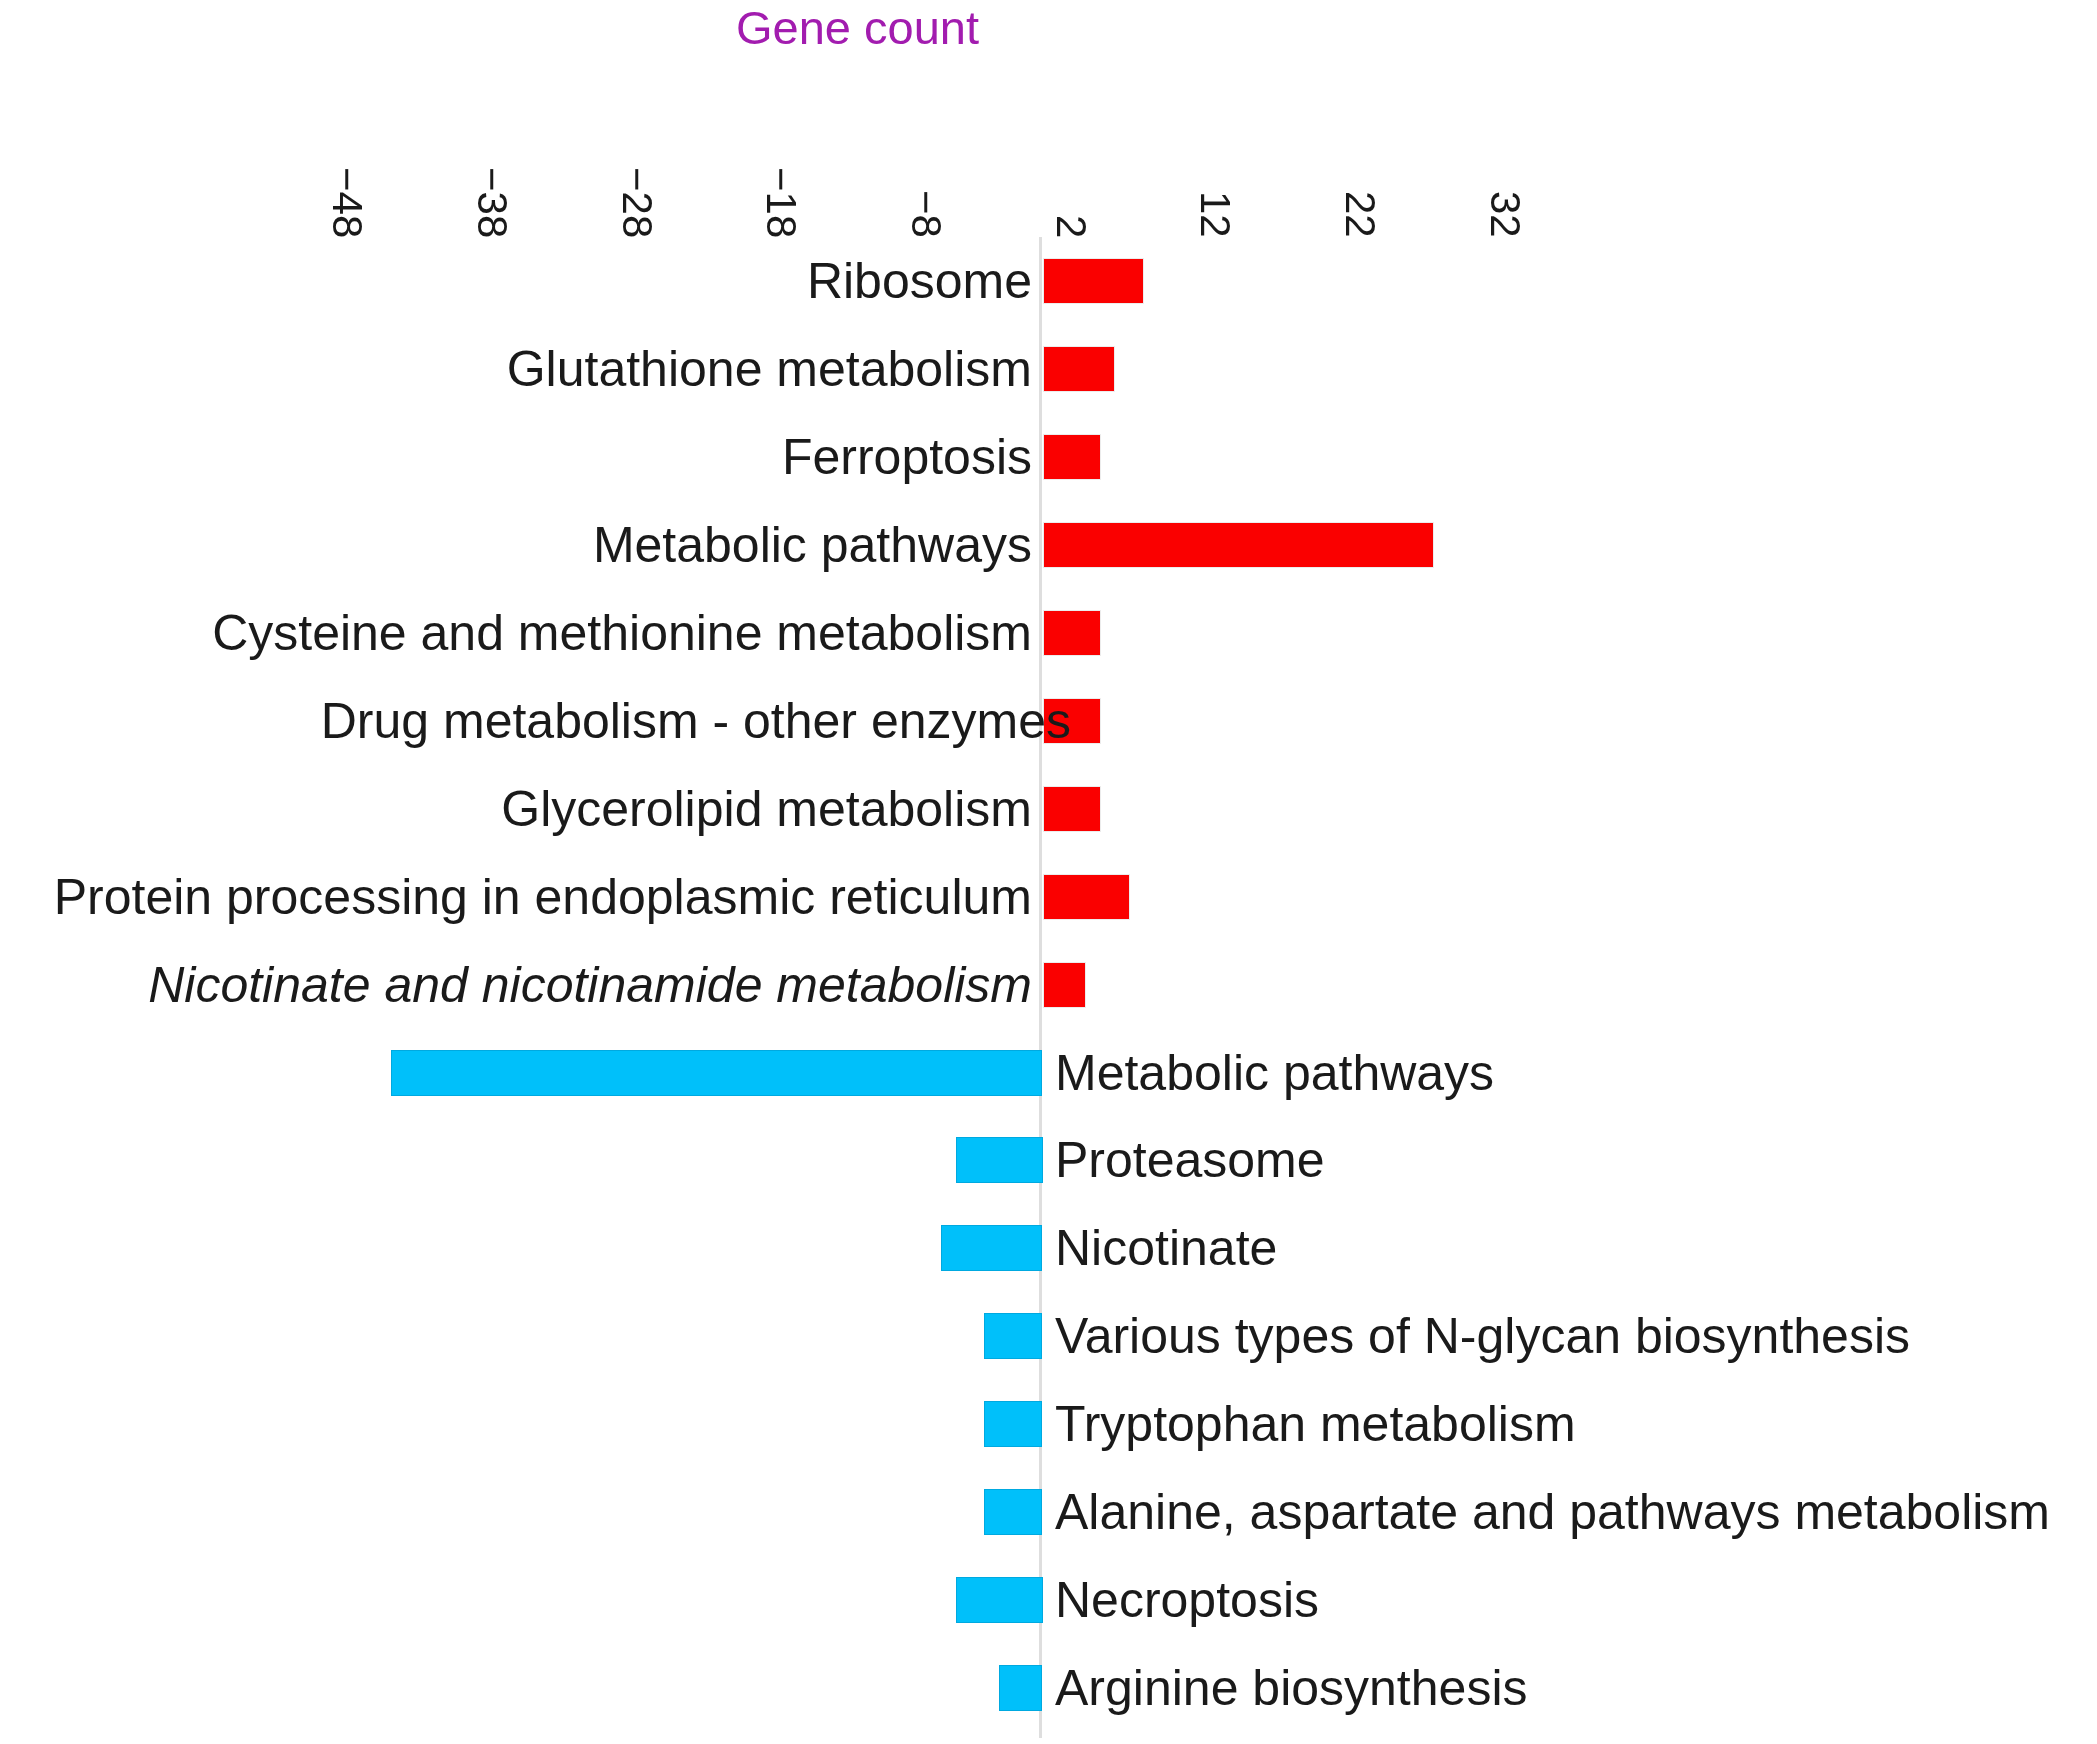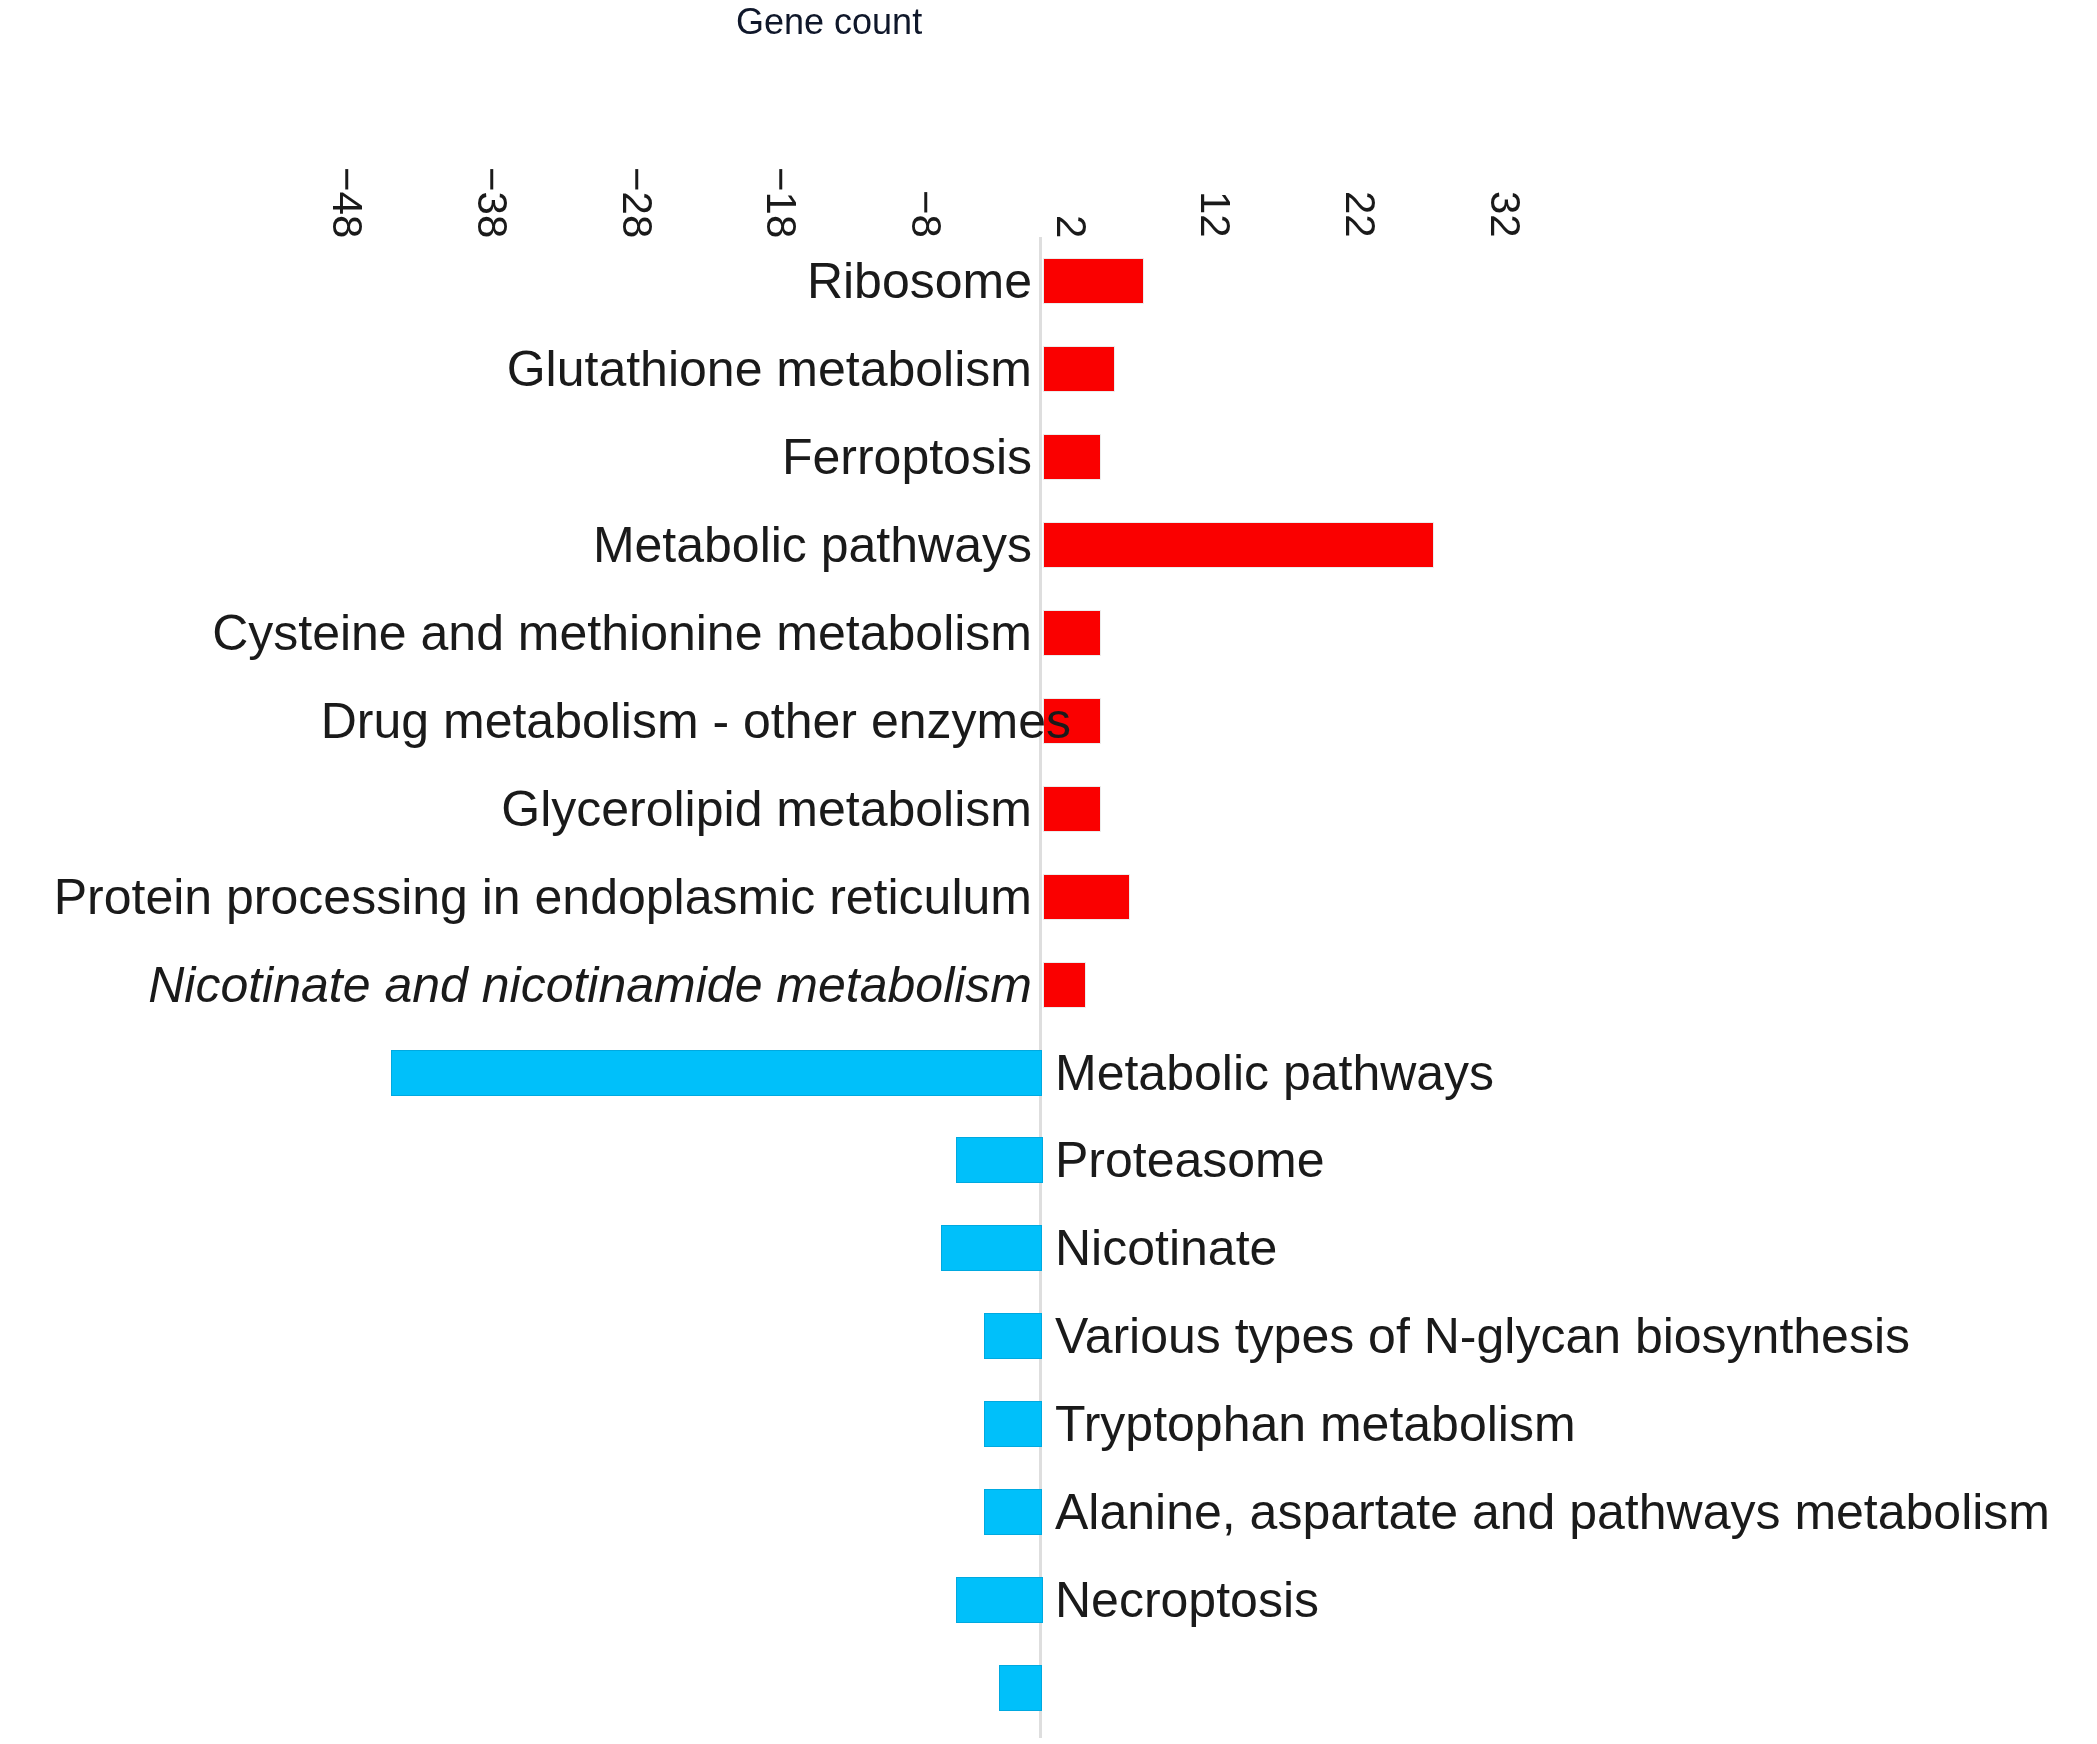--- a/index.html
+++ b/index.html
@@ -9,23 +9,23 @@
     height: 1745px;
     background: #ffffff;
     overflow: hidden;
     font-family: "Liberation Sans", sans-serif;
     color: #1a1a1a;
   }
   .chart-title {
     position: absolute;
     left: 736px;
     top: 1.7px;
-    font-size: 36px;
+    font-size: 47px;
     line-height: 1.1;
-    color: #0f172a;
+    color: #a21caf;
     white-space: nowrap;
   }
   #ticks { position: absolute; left: 0; top: 0; }
   .tick-label {
     position: absolute;
     top: 88px;
     height: 150px;
     width: 51px;
     writing-mode: vertical-rl;
     text-orientation: sideways;
@@ -143,16 +143,17 @@
       <div class="bar-row" style="top: 1231px; height: 88px;">
         <div class="bar down" style="width: 58px; left: 984px;"></div>
         <div class="bar-label down">Alanine, aspartate and pathways metabolism</div>
       </div>
       <div class="bar-row" style="top: 1319px; height: 88px; padding-left: 12px;">
         <div class="bar down" style="width: 87px; left: 956px;"></div>
         <div class="bar-label down">Necroptosis</div>
       </div>
       <div class="bar-row" style="top: 1407px; height: 88px;">
         <div class="bar down" style="width: 43px; left: 999px;"></div>
+        <div class="bar-label down">Arginine biosynthesis</div>
       </div>
     </div>
 </div>
 
 
 </body></html>

